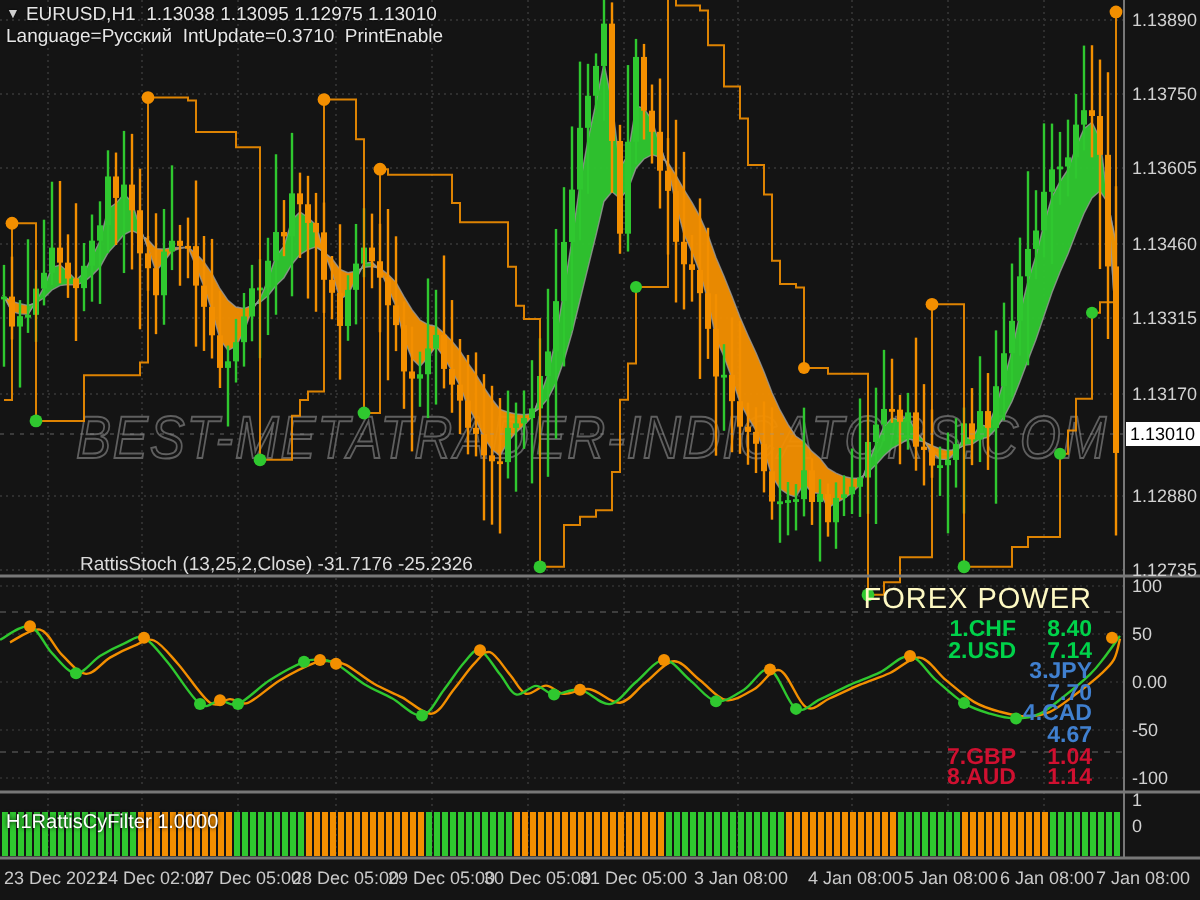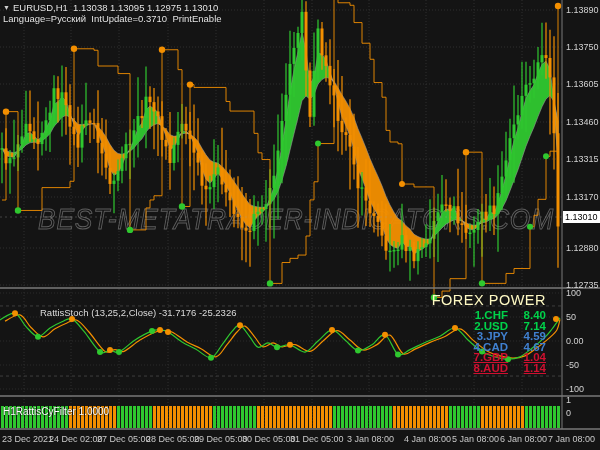--- a/index.html
+++ b/index.html
@@ -4,29 +4,29 @@
 <style>
   html,body{margin:0;padding:0;background:#000;}
   .wrap{position:relative;width:600px;height:450px;background:#141414;overflow:hidden;
         font-family:"Liberation Sans",sans-serif;}
   #chart-svg{position:absolute;left:0;top:0;display:block;}
   .hdr{position:absolute;color:#e6e6e6;font-size:9.5px;line-height:11px;white-space:pre;
        text-shadow:0 0 1px #000;}
   #hdr1{left:3px;top:2px;}
   #hdr2{left:3px;top:13px;}
   .caret{color:#cfcfcf;font-size:7px;vertical-align:1px;margin-right:3px;cursor:pointer;}
-  #stoch-label{position:absolute;left:4px;top:307px;color:#dcdcdc;font-size:9.5px;white-space:pre;padding-left:36px;}
+  #stoch-label{position:absolute;left:4px;top:277px;color:#dcdcdc;font-size:9.5px;white-space:pre;padding-left:36px;}
   #filter-label{position:absolute;left:3px;top:406px;color:#ffffff;font-size:10px;white-space:pre;
                 text-shadow:0 0 2px #000;}
   #power{position:absolute;right:54px;top:292px;text-align:right;}
   .fp-title{font-size:14.5px;color:#fef9c3;letter-spacing:.5px;margin-bottom:2px;}
   .fp-row{display:flex;justify-content:flex-end;font-size:11.5px;font-weight:bold;line-height:10.6px;}
   .fp-cur{min-width:52px;text-align:right;}
   .fp-val{min-width:38px;text-align:right;}
-  .t-green{color:#00d24a;} .t-blue{color:#4080d0;} .t-red{color:#d01030;text-decoration:underline;}
+  .t-green{color:#00d24a;} .t-blue{color:#4080d0;flex-direction:column;} .t-red{color:#d01030;}
 </style>
 </head>
 <body>
 
 <div class="wrap">
 
   <svg id="chart-svg" width="600" height="450">
       <rect x="0" y="0" width="600" height="450" fill="#141414"></rect>
       <g>
         <line x1="24" y1="0" x2="24" y2="287" stroke="#2f2f2f" stroke-width="1" stroke-dasharray="1,2"></line>
@@ -626,21 +626,21 @@
         <div class="fp-row t-green">
           <span class="fp-cur">1.CHF</span>
           <span class="fp-val">8.40</span>
         </div>
         <div class="fp-row t-green">
           <span class="fp-cur">2.USD</span>
           <span class="fp-val">7.14</span>
         </div>
         <div class="fp-row t-blue">
           <span class="fp-cur">3.JPY</span>
-          <span class="fp-val">4.59</span>
+          <span class="fp-val">7.70</span>
         </div>
         <div class="fp-row t-blue">
           <span class="fp-cur">4.CAD</span>
           <span class="fp-val">4.67</span>
         </div>
         <div class="fp-row t-red">
           <span class="fp-cur">7.GBP</span>
           <span class="fp-val">1.04</span>
         </div>
         <div class="fp-row t-red">

